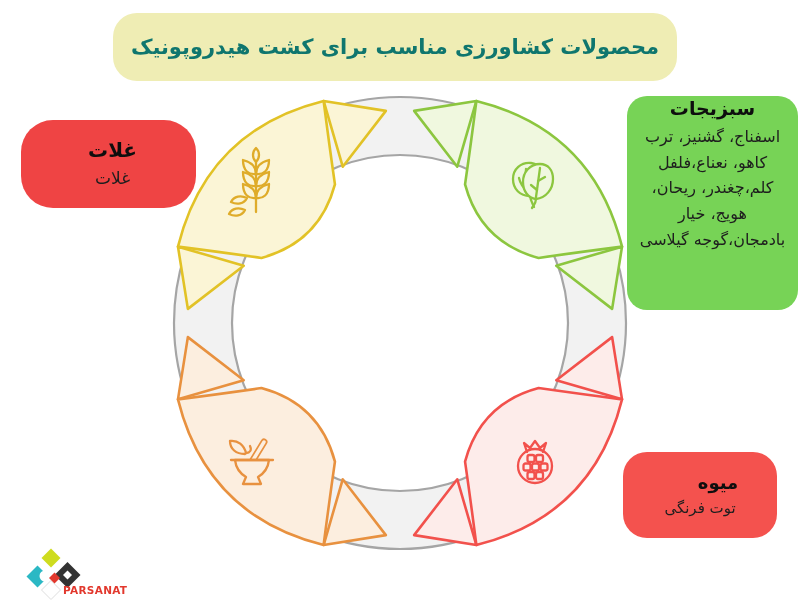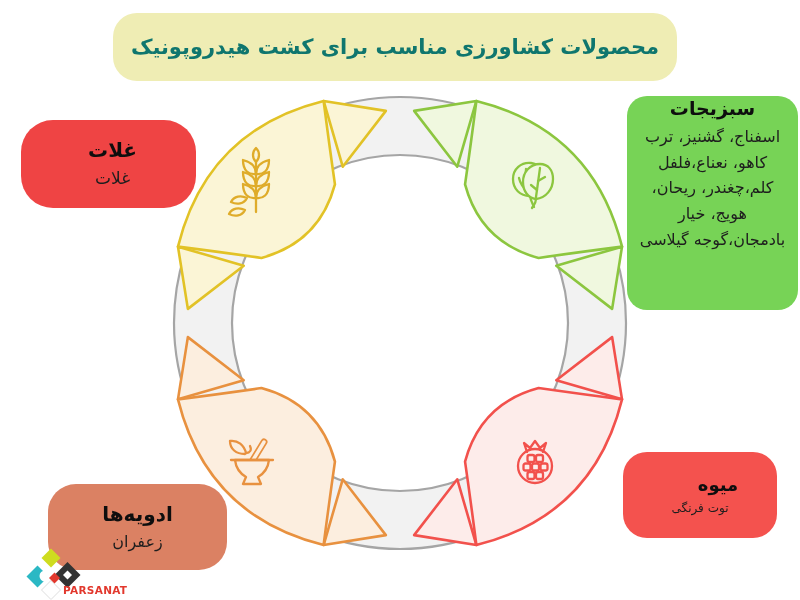--- a/index.html
+++ b/index.html
@@ -35,21 +35,21 @@
   }
   .card-cereals{left:21px;top:120px;width:175px;height:88px;background:#ef4444;border-radius:32px;padding-left:8px;}
   .card-vegetables{left:627px;top:96px;width:171px;height:214px;background:#77D356;border-radius:20px;justify-content:flex-start;}
   .card-spices{left:48px;top:484px;width:179px;height:86px;background:#DB8163;border-radius:28px;}
   .card-fruits{left:623px;top:452px;width:154px;height:86px;background:#F4524E;border-radius:24px;}
   .card-title{font-weight:bold;font-size:20px;color:#0E0E0E;line-height:1.35;}
   .card-items{font-size:17px;color:#1E1E1E;margin-top:3px;line-height:1.4;}
   .card-vegetables .card-title{font-size:19px;}
   .card-vegetables .card-items{font-size:16px;line-height:1.62;white-space:pre-line;margin-top:2px;}
   .card-fruits .card-title{font-size:18px;margin-left:36px;}
-  .card-fruits .card-items{font-size:12px;text-align:center;}
+  .card-fruits .card-items{font-size:15px;text-align:center;}
   .card-spices .card-items{font-size:16px;}
   
   #logo{position:absolute;left:24px;top:547px;}
   #logo text{font-family:"DejaVu Sans", sans-serif;font-weight:bold;font-size:10.5px;letter-spacing:0.3px;fill:#E2382D;}
 </style>
 </head>
 <body>
 
 <div id="canvas">
 
@@ -143,24 +143,20 @@
 
   <div class="card card-vegetables">
     <div class="card-title">سبزیجات</div>
     <div class="card-items">اسفناج، گشنیز، ترب
 کاهو، نعناع،فلفل
 کلم،چغندر، ریحان،
 هویج، خیار
 بادمجان،گوجه گیلاسی</div>
   </div>
 
-  <div class="card card-spices">
-    <div class="card-title">ادویه‌ها</div>
-    <div class="card-items">زعفران</div>
-  </div>
 
   <div class="card card-fruits">
     <div class="card-title">میوه</div>
     <div class="card-items">توت فرنگی</div>
   </div>
 
   <svg id="logo" width="140" height="53" viewBox="0 0 140 53">
     <polygon points="27,33.5 36.5,43 27,52.5 17.5,43" fill="#FFFFFF" stroke="#DDDDDD" stroke-width="1"></polygon>
     <polygon points="27,1.5 36.5,11 27,20.5 17.5,11" fill="#CEDC1F"></polygon>
     <polygon points="13.5,18.5 24.5,29.5 13.5,40.5 2.5,29.5" fill="#2BB8C4"></polygon>

